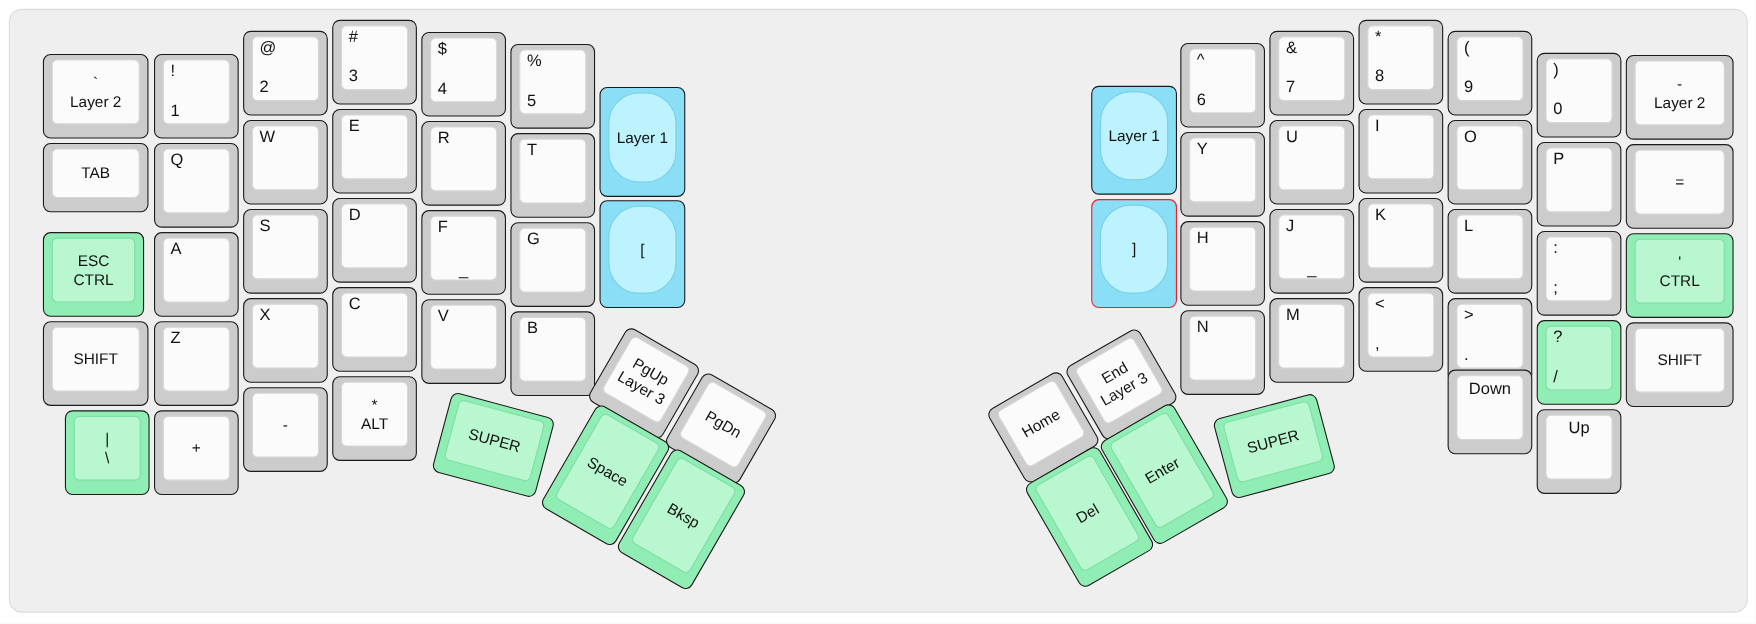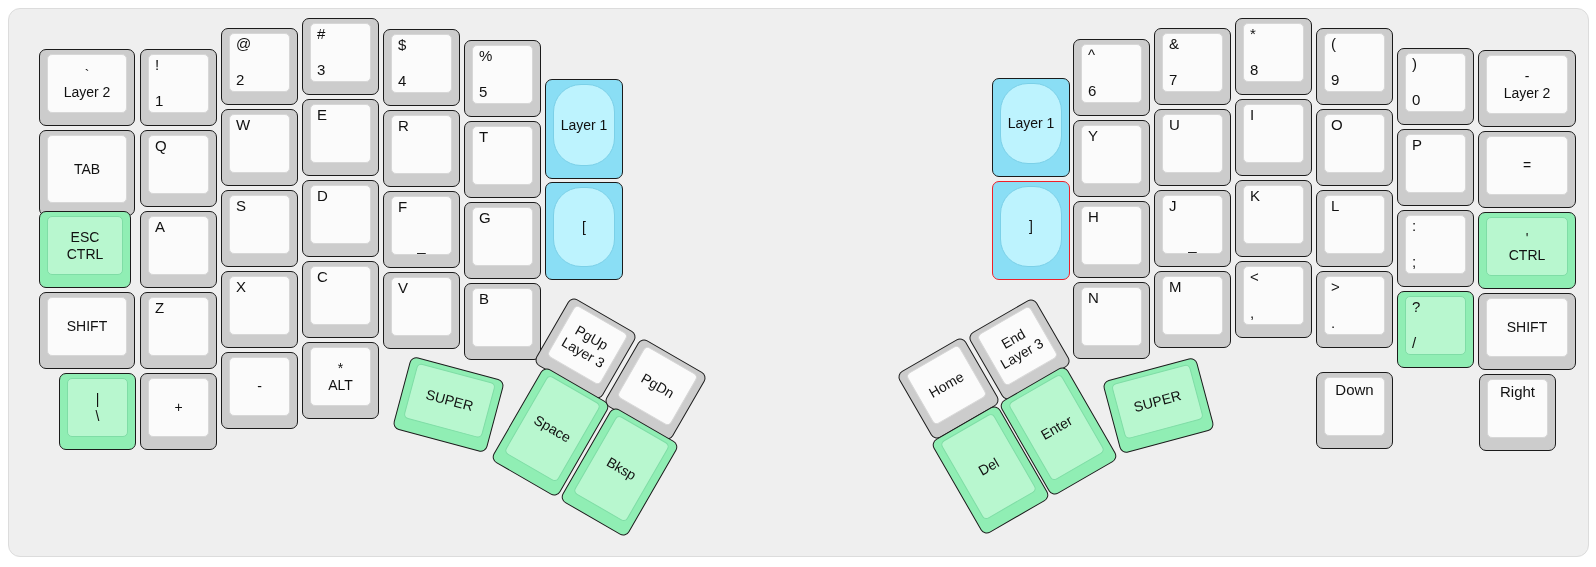--- a/index.html
+++ b/index.html
@@ -49,21 +49,21 @@
 <div class="panel"></div>
 <div id="board">
     <div class="key k-gray" style="left: 39px; top: 49px; width: 96px; height: 77px;">
       <div class="cap">
         <div class="lg-c">
           <span>`</span>
           <span>Layer 2</span>
         </div>
       </div>
     </div>
-    <div class="key k-gray" style="left: 39px; top: 130px; width: 96px; height: 86px;">
+    <div class="key k-gray" style="left: 39px; top: 130px; width: 96px; height: 63px;">
       <div class="cap">
         <div class="lg-c">
           <span>TAB</span>
         </div>
       </div>
     </div>
     <div class="key k-green" style="left: 39px; top: 211px; width: 92px; height: 77px;">
       <div class="cap">
         <div class="lg-c">
           <span>ESC</span>
@@ -358,21 +358,21 @@
       <div class="cap">
         <span class="lg-tl">L</span>
       </div>
     </div>
     <div class="key k-gray" style="left: 1316px; top: 271px; width: 77px; height: 77px;">
       <div class="cap">
         <span class="lg-tl">&gt;</span>
         <span class="lg-bl">.</span>
       </div>
     </div>
-    <div class="key k-gray" style="left: 1316px; top: 372px; width: 77px; height: 77px;">
+    <div class="key k-gray" style="left: 1316px; top: 336px; width: 77px; height: 77px;">
       <div class="cap">
         <span class="lg-tc">Down</span>
       </div>
     </div>
     <div class="key k-gray" style="left: 1397px; top: 48px; width: 77px; height: 77px;">
       <div class="cap">
         <span class="lg-tl">)</span>
         <span class="lg-bl">0</span>
       </div>
     </div>
@@ -386,20 +386,25 @@
         <span class="lg-tl">:</span>
         <span class="lg-bl">;</span>
       </div>
     </div>
     <div class="key k-green" style="left: 1397px; top: 291px; width: 77px; height: 77px;">
       <div class="cap">
         <span class="lg-tl">?</span>
         <span class="lg-bl">/</span>
       </div>
     </div>
+    <div class="key k-gray" style="left: 1397px; top: 372px; width: 77px; height: 77px;">
+      <div class="cap">
+        <span class="lg-tc">Up</span>
+      </div>
+    </div>
     <div class="key k-gray" style="left: 1478px; top: 50px; width: 98px; height: 77px;">
       <div class="cap">
         <div class="lg-c">
           <span>-</span>
           <span>Layer 2</span>
         </div>
       </div>
     </div>
     <div class="key k-gray" style="left: 1478px; top: 131px; width: 98px; height: 77px;">
       <div class="cap">
@@ -414,25 +419,20 @@
           <span>'</span>
           <span>CTRL</span>
         </div>
       </div>
     </div>
     <div class="key k-gray" style="left: 1478px; top: 293px; width: 98px; height: 77px;">
       <div class="cap">
         <div class="lg-c">
           <span>SHIFT</span>
         </div>
-      </div>
-    </div>
-    <div class="key k-gray" style="left: 1479px; top: 374px; width: 77px; height: 77px;">
-      <div class="cap">
-        <span class="lg-tc">Right</span>
       </div>
     </div>
     <div class="key k-gray" style="left: 980.5px; top: 310.5px; width: 77px; height: 77px; transform: rotate(-30deg);">
       <div class="cap">
         <div class="lg-c">
           <span>End</span>
           <span>Layer 3</span>
         </div>
       </div>
     </div>

